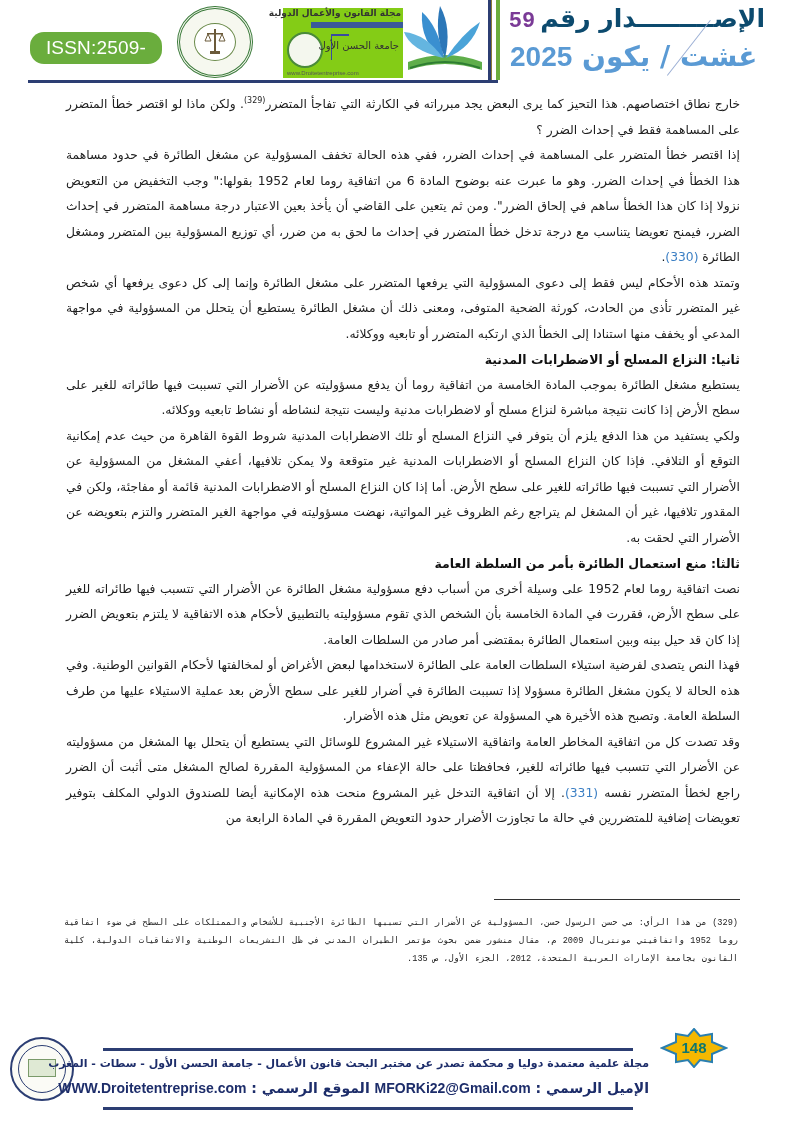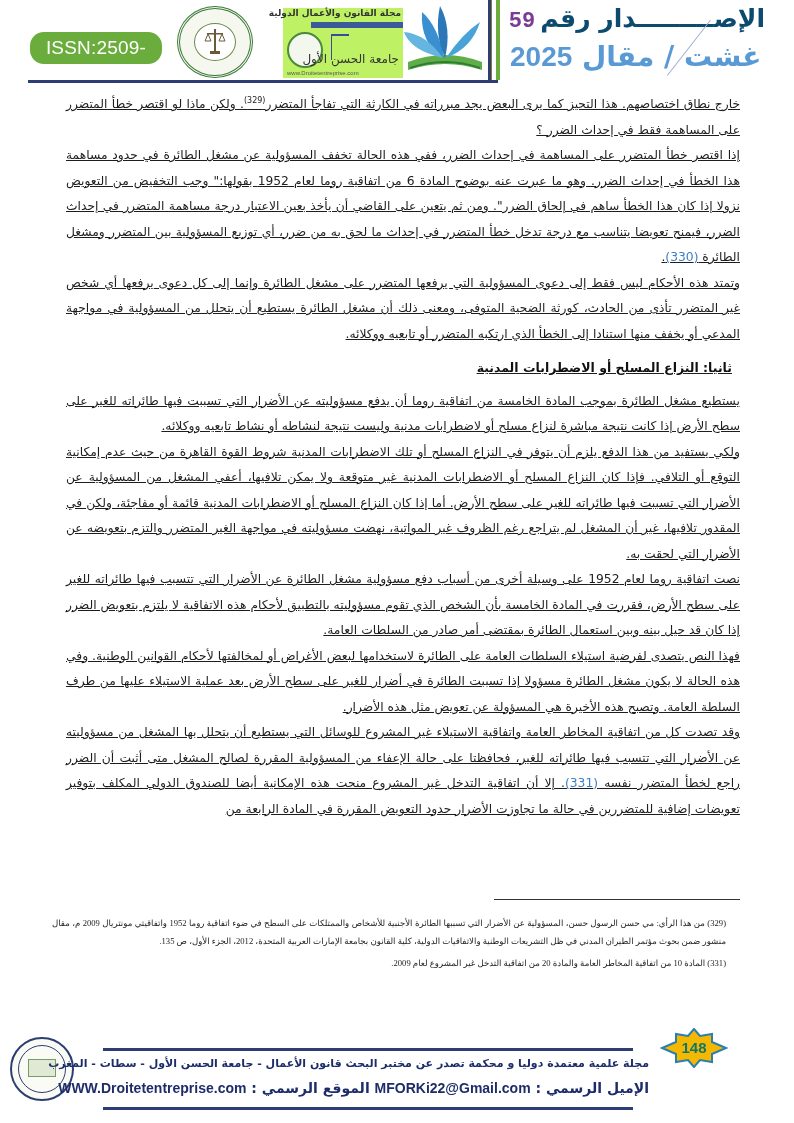--- a/index.html
+++ b/index.html
@@ -19,39 +19,39 @@
     border-radius: 50%; border: 3px double #3a7a3a; background: #f6f8ef;
   }
   .lab-seal .inner {
     position: absolute; left: 14px; top: 14px; width: 42px; height: 38px;
     border-radius: 50%; border: 1px solid #6a8a4a; background: #fff;
   }
   .lab-seal .scales {
     position: absolute; left: 24px; top: 18px; width: 22px; height: 28px;
   }
   .journal-banner {
-    position: absolute; left: 283px; top: 8px; width: 120px; height: 70px; background: #bef264; text-decoration: underline;
+    position: absolute; left: 283px; top: 8px; width: 120px; height: 70px; background: #84cc16; text-decoration: underline;
   }
   .journal-banner .title-ar {
     position: absolute; right: 2px; top: 0; font-size: 9px; font-weight: bold; color: #333;
     direction: rtl; white-space: nowrap; font-family: "DejaVu Sans", sans-serif;
   }
   .journal-banner .subbar {
     position: absolute; left: 28px; top: 14px; width: 92px; height: 6px; background: #3a5a9a;
   }
   .journal-banner .mini-seal {
     position: absolute; left: 4px; top: 24px; width: 36px; height: 36px; border-radius: 50%;
     border: 2px solid #4a8a3a; background: #f4f7ee;
   }
   .journal-banner .uni-mark {
     position: absolute; left: 48px; top: 26px; width: 18px; height: 26px;
     border-top: 2px solid #3a4aa0; border-left: 1px solid #3a4aa0;
   }
   .journal-banner .uni-text {
-    position: absolute; right: 4px; top: 44px; font-size: 12px; color: #333; direction: rtl;
+    position: absolute; right: 4px; top: 32px; font-size: 10px; color: #333; direction: rtl;
   }
   .journal-banner .url {
     position: absolute; left: 4px; top: 62px; font-size: 6px; color: #555;
     font-family: "Liberation Sans", sans-serif;
   }
   .book-logo { position: absolute; left: 400px; top: 4px; width: 90px; height: 76px; }
   .vbars { position: absolute; left: 488px; top: 0; width: 14px; height: 80px; }
   .vbars .b1 { position: absolute; left: 0; top: 0; width: 4px; height: 80px; background: #2c3e73; border-right: 1px solid #8a7a3a; }
   .vbars .b2 { position: absolute; left: 8px; top: 0; width: 4px; height: 80px; background: #6aad3d; }
   .issue-line {
@@ -73,35 +73,35 @@
   .slash-line {
     position: absolute; left: 710px; top: 20px; width: 1px; height: 70px;
     background: #9aaed4; transform: rotate(38deg); transform-origin: top left;
   }
   .header-rule { position: absolute; left: 28px; top: 80px; width: 470px; height: 3px; background: #2c3e73; }
 
   
   .content {
     position: absolute; left: 66px; top: 92px; width: 674px;
     direction: rtl; text-align: justify;
-    font-family: "DejaVu Sans", sans-serif; font-size: 12.3px; line-height: 25.5px; color: #1d1d1d; text-decoration: underline;
+    font-family: "DejaVu Sans", sans-serif; font-size: 12.3px; line-height: 25.5px; color: #1d1d1d;
   }
   .content p { margin: 0; text-align: justify; text-align-last: right; }
   .content h3 {
-    font-size: 12.5px; font-weight: bold; line-height: 25.5px; margin: 8px; color: #111;
+    font-size: 12.5px; font-weight: bold; line-height: 25.5px; margin: 0; color: #111;
   }
   .sup { font-size: 8px; vertical-align: super; line-height: 0; }
   .ref { color: #3b7fc4; }
 
   
   .fn-rule { position: absolute; left: 494px; top: 899px; width: 246px; height: 1px; background: #333; }
   .footnotes {
-    position: absolute; left: 52px; top: 914px; width: 674px;
+    position: absolute; left: 64px; top: 914px; width: 674px;
     direction: rtl; text-align: justify;
-    font-family: Liberation Serif, serif; font-size: 8.6px; line-height: 18px; color: #1d1d1d;
+    font-family: Liberation Mono, monospace; font-size: 8.6px; line-height: 18px; color: #1d1d1d;
   }
   .footnotes .fn { margin-bottom: 4px; text-align-last: right; }
 
   
   .footer-rule-top { position: absolute; left: 103px; top: 1048px; width: 530px; height: 3px; background: #2c3e73; }
   .footer-rule-bot { position: absolute; left: 103px; top: 1107px; width: 530px; height: 3px; background: #2c3e73; }
   .footer-line1 {
     position: absolute; left: 103px; top: 1057px; width: 546px;
     direction: rtl; text-align: right; white-space: nowrap;
     font-family: "DejaVu Sans", sans-serif; font-size: 11px; font-weight: bold; color: #1d2d6a;
@@ -169,54 +169,51 @@
   <div class="vbars">
     <div class="b1"></div>
       <div class="b2"></div>
   </div>
 
   <div class="issue-line">
     <span class="label">الإصـــــــــدار رقم</span>
     <span class="num">59</span>
   </div>
   <div class="date-line">
-    <span>غشت / مقال</span>
+    <span>غشت / يكون</span>
     <span class="yr">2025</span>
   </div>
   <div class="slash-line"></div>
   <div class="header-rule"></div>
 </div>
 
 <div class="content">
   <p>
     <span>خارج نطاق اختصاصهم. هذا التحيز كما يرى البعض يجد مبرراته في الكارثة التي تفاجأ المتضرر</span><span class="sup">(329)</span><span>. ولكن ماذا لو اقتصر خطأ المتضرر على المساهمة فقط في إحداث الضرر ؟</span>
   </p>
   <p>
     <span>إذا اقتصر خطأ المتضرر على المساهمة في إحداث الضرر، ففي هذه الحالة تخفف المسؤولية عن مشغل الطائرة في حدود مساهمة هذا الخطأ في إحداث الضرر. وهو ما عبرت عنه بوضوح المادة 6 من اتفاقية روما لعام 1952 بقولها:" وجب التخفيض من التعويض نزولا إذا كان هذا الخطأ ساهم في إلحاق الضرر". ومن ثم يتعين على القاضي أن يأخذ بعين الاعتبار درجة مساهمة المتضرر في إحداث الضرر، فيمنح تعويضا يتناسب مع درجة تدخل خطأ المتضرر في إحداث ما لحق به من ضرر، أي توزيع المسؤولية بين المتضرر ومشغل الطائرة </span><span class="ref">(330)</span><span>.</span>
   </p>
   <p>وتمتد هذه الأحكام ليس فقط إلى دعوى المسؤولية التي يرفعها المتضرر على مشغل الطائرة وإنما إلى كل دعوى يرفعها أي شخص غير المتضرر تأذى من الحادث، كورثة الضحية المتوفى، ومعنى ذلك أن مشغل الطائرة يستطيع أن يتحلل من المسؤولية في مواجهة المدعي أو يخفف منها استنادا إلى الخطأ الذي ارتكبه المتضرر أو تابعيه ووكلائه.</p>
   <h3>ثانيا: النزاع المسلح أو الاضطرابات المدنية</h3>
   <p>يستطيع مشغل الطائرة بموجب المادة الخامسة من اتفاقية روما أن يدفع مسؤوليته عن الأضرار التي تسببت فيها طائراته للغير على سطح الأرض إذا كانت نتيجة مباشرة لنزاع مسلح أو لاضطرابات مدنية وليست نتيجة لنشاطه أو نشاط تابعيه ووكلائه.</p>
   <p>ولكي يستفيد من هذا الدفع يلزم أن يتوفر في النزاع المسلح أو تلك الاضطرابات المدنية شروط القوة القاهرة من حيث عدم إمكانية التوقع أو التلافي. فإذا كان النزاع المسلح أو الاضطرابات المدنية غير متوقعة ولا يمكن تلافيها، أعفي المشغل من المسؤولية عن الأضرار التي تسببت فيها طائراته للغير على سطح الأرض. أما إذا كان النزاع المسلح أو الاضطرابات المدنية قائمة أو مفاجئة، ولكن في المقدور تلافيها، غير أن المشغل لم يتراجع رغم الظروف غير المواتية، نهضت مسؤوليته في مواجهة الغير المتضرر والتزم بتعويضه عن الأضرار التي لحقت به.</p>
+  <h3>ثالثا: منع استعمال الطائرة بأمر من السلطة العامة</h3>
   <p>نصت اتفاقية روما لعام 1952 على وسيلة أخرى من أسباب دفع مسؤولية مشغل الطائرة عن الأضرار التي تتسبب فيها طائراته للغير على سطح الأرض، فقررت في المادة الخامسة بأن الشخص الذي تقوم مسؤوليته بالتطبيق لأحكام هذه الاتفاقية لا يلتزم بتعويض الضرر إذا كان قد حيل بينه وبين استعمال الطائرة بمقتضى أمر صادر من السلطات العامة.</p>
   <p>فهذا النص يتصدى لفرضية استيلاء السلطات العامة على الطائرة لاستخدامها لبعض الأغراض أو لمخالفتها لأحكام القوانين الوطنية. وفي هذه الحالة لا يكون مشغل الطائرة مسؤولا إذا تسببت الطائرة في أضرار للغير على سطح الأرض بعد عملية الاستيلاء عليها من طرف السلطة العامة. وتصبح هذه الأخيرة هي المسؤولة عن تعويض مثل هذه الأضرار.</p>
   <p>
     <span>وقد تصدت كل من اتفاقية المخاطر العامة واتفاقية الاستيلاء غير المشروع للوسائل التي يستطيع أن يتحلل بها المشغل من مسؤوليته عن الأضرار التي تتسبب فيها طائراته للغير، فحافظتا على حالة الإعفاء من المسؤولية المقررة لصالح المشغل متى أثبت أن الضرر راجع لخطأ المتضرر نفسه </span><span class="ref">(331)</span><span>. إلا أن اتفاقية التدخل غير المشروع منحت هذه الإمكانية أيضا للصندوق الدولي المكلف بتوفير تعويضات إضافية للمتضررين في حالة ما تجاوزت الأضرار حدود التعويض المقررة في المادة الرابعة من</span>
   </p>
 </div>
 
 <div class="fn-rule"></div>
 <div class="footnotes">
   <div class="fn">
     <span>(329)</span>
     <span>من هذا الرأي: مي حسن الرسول حسن، المسؤولية عن الأضرار التي تسببها الطائرة الأجنبية للأشخاص والممتلكات على السطح في ضوء اتفاقية روما 1952 واتفاقيتي مونتريال 2009 م، مقال منشور ضمن بحوث مؤتمر الطيران المدني في ظل التشريعات الوطنية والاتفاقيات الدولية، كلية القانون بجامعة الإمارات العربية المتحدة، 2012، الجزء الأول، ص 135.</span>
-  </div>
-  <div class="fn">
-    <span>(331)</span>
-    <span>المادة 10 من اتفاقية المخاطر العامة والمادة 20 من اتفاقية التدخل غير المشروع لعام 2009.</span>
   </div>
 </div>
 
 <div class="director-seal">
   <div class="ring"></div>
   <div class="core"></div>
 </div>
 
 <div class="page-badge">
   <svg width="68" height="40" viewBox="0 0 68 40">

